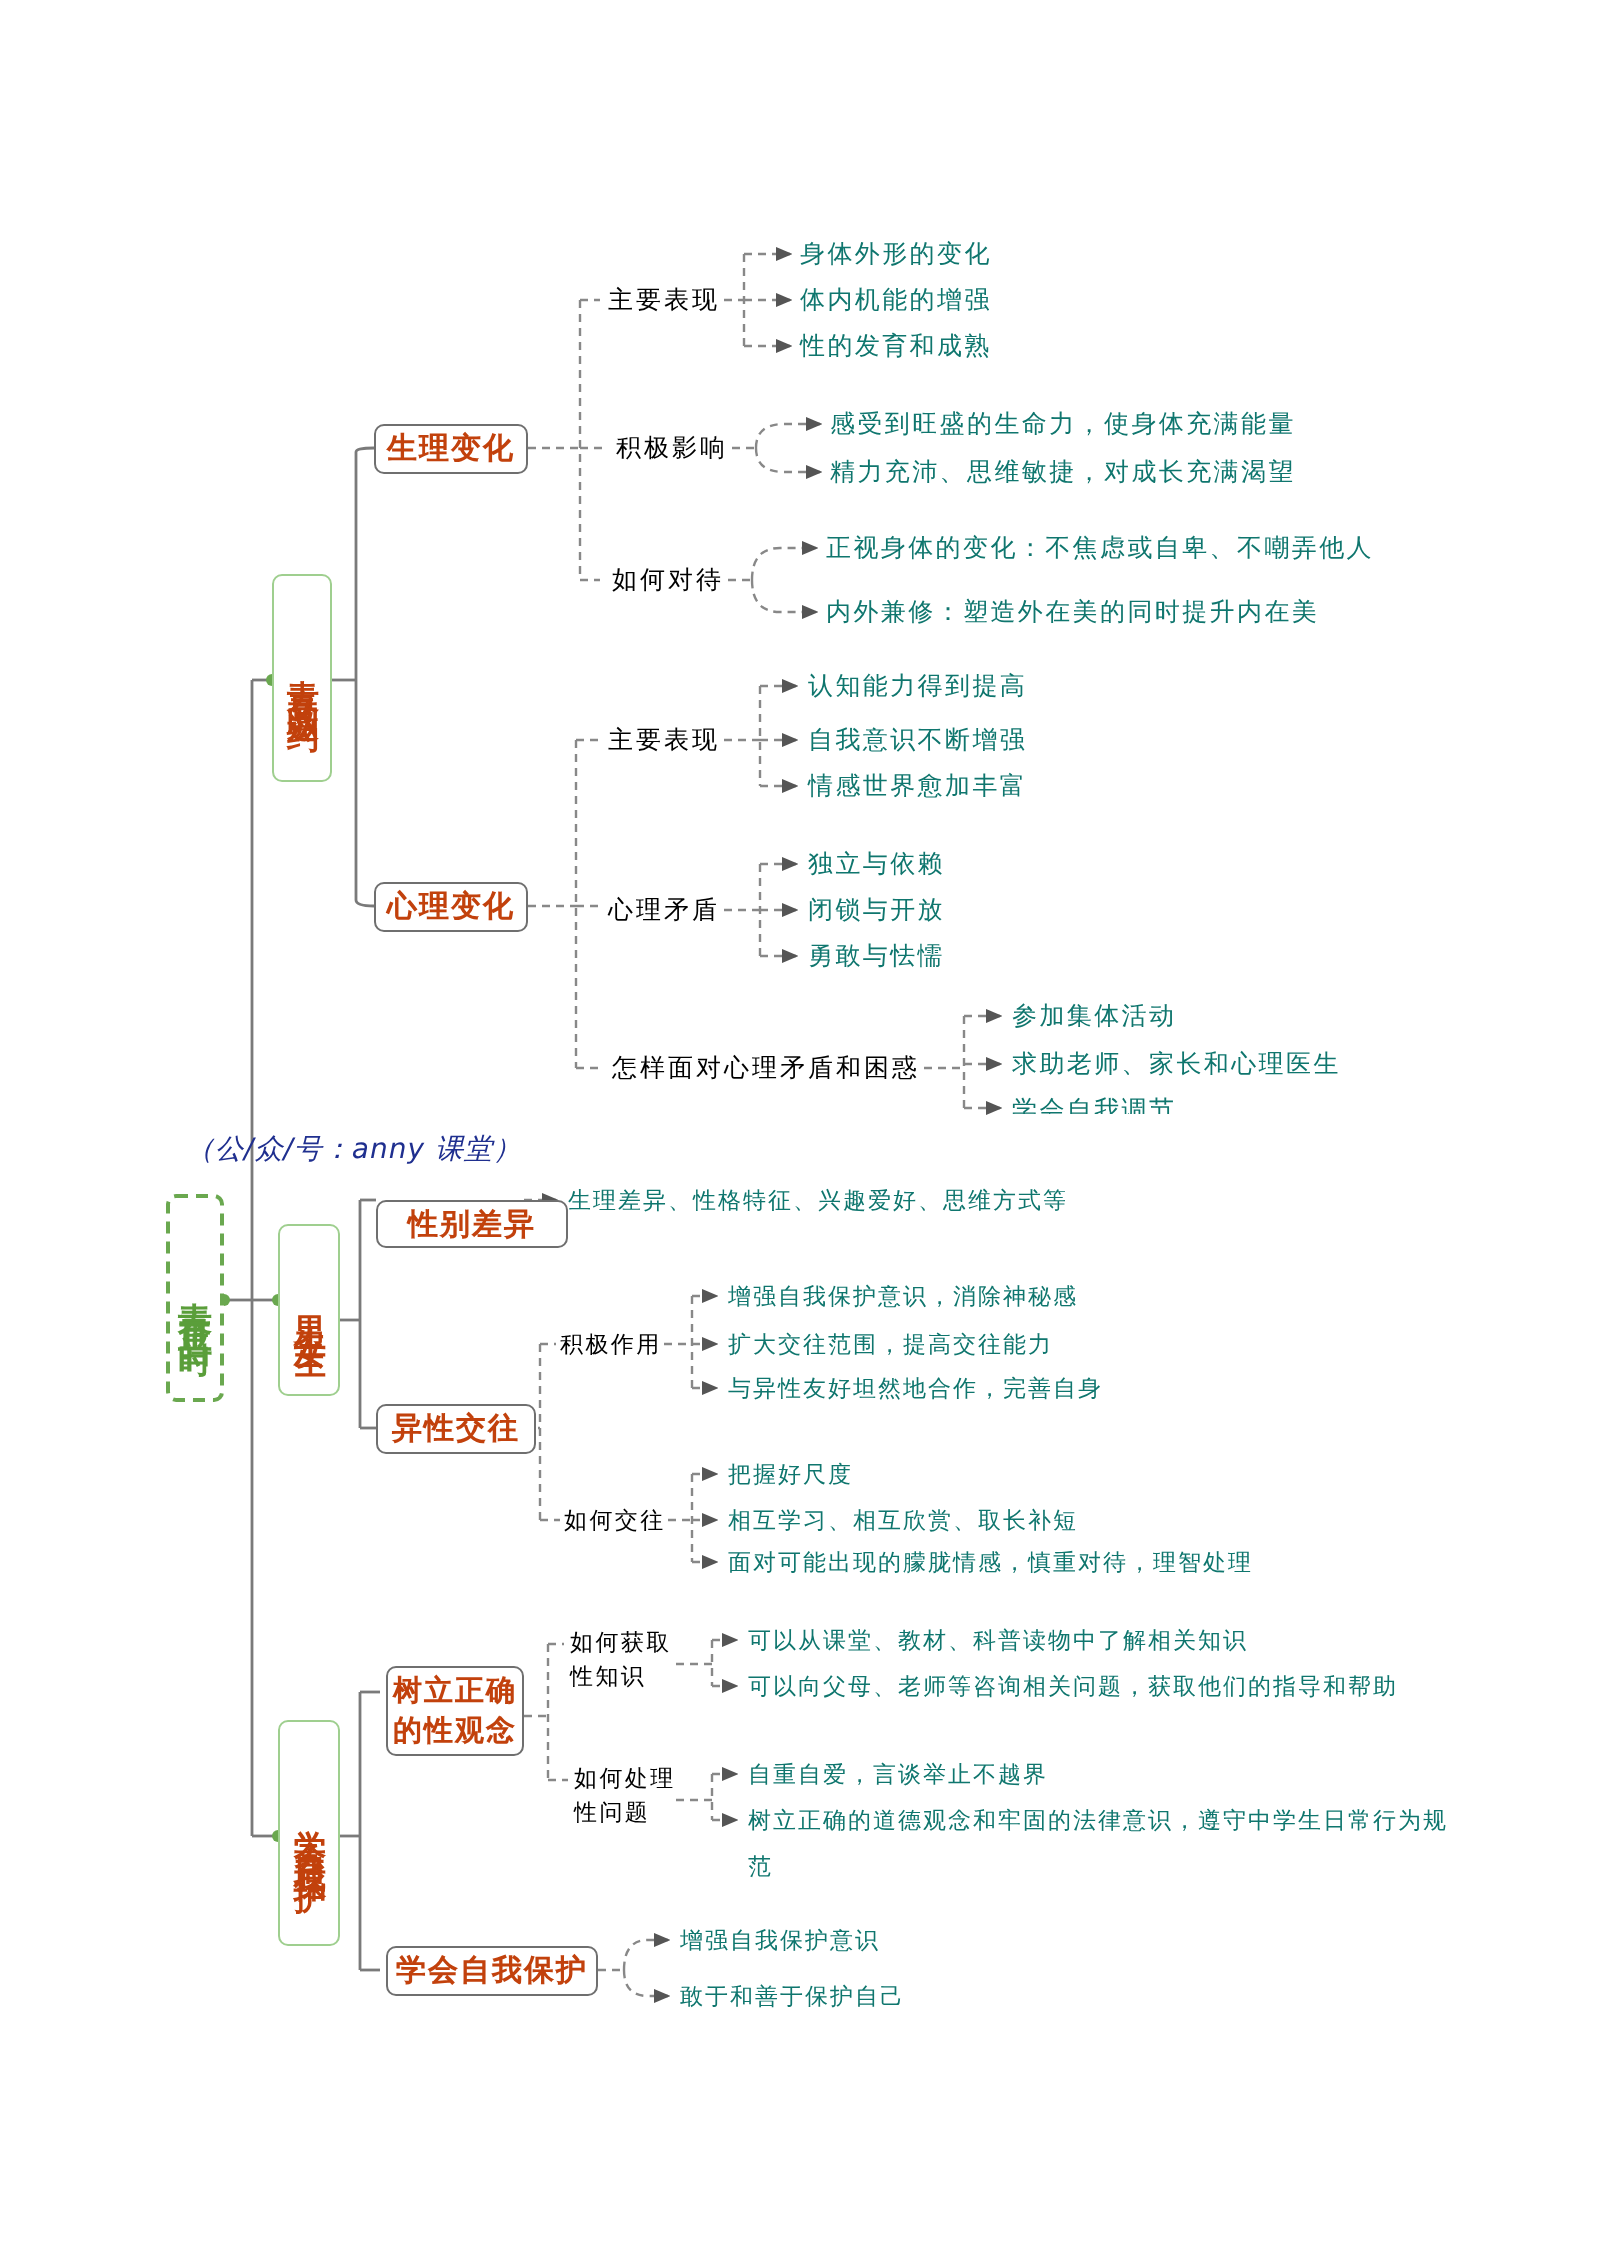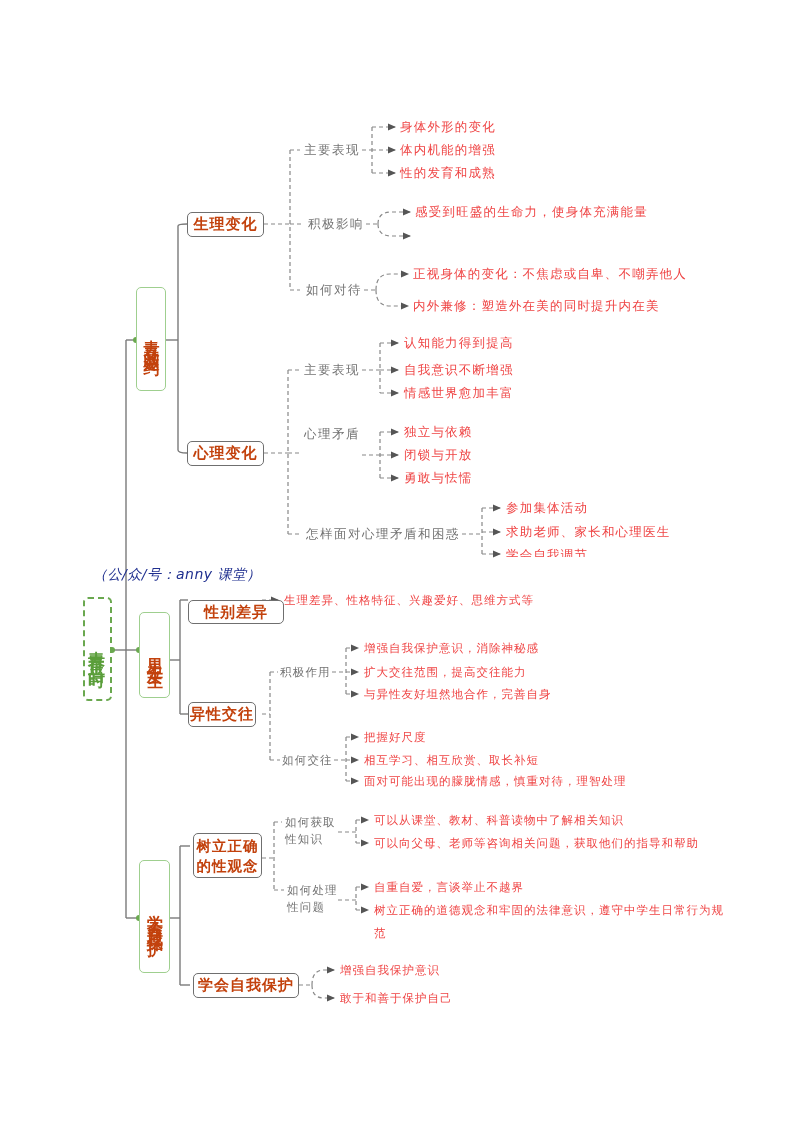--- a/index.html
+++ b/index.html
@@ -10,25 +10,25 @@
   .node { position: absolute; box-sizing: border-box; background: #fff;
           display: flex; align-items: center; justify-content: center;
           font-family: "DejaVu Sans", sans-serif; font-weight: bold; color: #c2410c; }
   .box-gray { border: 1.6px solid #6f6f6f; border-radius: 5px; font-size: 15px; letter-spacing: 1px; }
   .box-green { border: 1.6px solid #9fcf8f; border-radius: 5px; font-size: 16px;
                writing-mode: vertical-rl; text-orientation: upright; letter-spacing: 5px; }
   .box-root { border: 2px dashed #6aa84f; border-radius: 5px; font-size: 17px; color: #5a9e3a;
               writing-mode: vertical-rl; text-orientation: upright; letter-spacing: 5px; }
   .box-two { font-size: 14.5px; line-height: 20px; text-align: center; white-space: pre-line; }
   .lbl { position: absolute; font-family: Liberation Mono, monospace; font-size: 12.5px;
-         color: #737373; white-space: nowrap; letter-spacing: 1.5px; }
+         color: #000000; white-space: nowrap; letter-spacing: 1.5px; }
   .lbl-small { font-size: 11.5px; letter-spacing: 1.2px; }
   .lbl-multi { white-space: pre-line; line-height: 17px; }
   .leaf { position: absolute; font-family: "DejaVu Serif", serif; font-size: 12.5px;
-          color: #ef4444; white-space: nowrap; letter-spacing: 1.2px; }
+          color: #0f766e; white-space: nowrap; letter-spacing: 1.2px; }
   .leaf-small { font-size: 11.5px; letter-spacing: 1px; }
   .leaf-wrap { white-space: normal; width: 360px; line-height: 23px; }
   .watermark { position: absolute; font-family: "DejaVu Sans", sans-serif; font-size: 14px;
                color: #1f2f8f; white-space: nowrap; letter-spacing: 0.5px; }
   .dot { position: absolute; width: 6px; height: 6px; border-radius: 50%; background: #6aa84f; }
 </style>
 </head>
 <body>
 
 <div id="canvas">
@@ -153,38 +153,39 @@
 
   <div class="node box-root" style="left:83px;top:597px;width:29px;height:104px;">青春正当时</div>
 
   <div class="node box-green" style="left:136px;top:287px;width:30px;height:104px;">青春的邀约</div>
   <div class="node box-green" style="left:139px;top:612px;width:31px;height:86px;">男生女生</div>
   <div class="node box-green" style="left:139px;top:860px;width:31px;height:113px;">学会自我保护</div>
 
   <div class="node box-gray" style="left:187px;top:212px;width:77px;height:25px;">生理变化</div>
   <div class="node box-gray" style="left:187px;top:441px;width:77px;height:25px;text-align:right;">心理变化</div>
   <div class="node box-gray" style="left:188px;top:600px;width:96px;height:24px;">性别差异</div>
-  <div class="node box-gray" style="left:188px;top:702px;width:68px;height:25px;">异性交往</div>
+  <div class="node box-gray" style="left:188px;top:702px;width:80px;height:25px;">异性交往</div>
   <div class="node box-gray box-two" style="left:193px;top:833px;width:69px;height:45px;">树立正确
 的性观念</div>
   <div class="node box-gray" style="left:193px;top:973px;width:106px;height:25px;">学会自我保护</div>
 
   <div class="lbl" style="left:304px;top:142px;">主要表现</div>
   <div class="lbl" style="left:308px;top:216px;">积极影响</div>
   <div class="lbl" style="left:306px;top:282px;">如何对待</div>
 
   <div class="leaf" style="left:400px;top:119px;">身体外形的变化</div>
   <div class="leaf" style="left:400px;top:142px;">体内机能的增强</div>
   <div class="leaf" style="left:400px;top:165px;">性的发育和成熟</div>
   <div class="leaf" style="left:415px;top:204px;">感受到旺盛的生命力，使身体充满能量</div>
+  <div class="leaf" style="left:415px;top:228px;">精力充沛、思维敏捷，对成长充满渴望</div>
   <div class="leaf" style="left:413px;top:266px;">正视身体的变化：不焦虑或自卑、不嘲弄他人</div>
   <div class="leaf" style="left:413px;top:298px;">内外兼修：塑造外在美的同时提升内在美</div>
 
   <div class="lbl" style="left:304px;top:362px;">主要表现</div>
-  <div class="lbl" style="left:304px;top:426px;">心理矛盾</div>
+  <div class="lbl" style="left:304px;top:447px;">心理矛盾</div>
   <div class="lbl" style="left:306px;top:526px;">怎样面对心理矛盾和困惑</div>
 
   <div class="leaf" style="left:404px;top:335px;">认知能力得到提高</div>
   <div class="leaf" style="left:404px;top:362px;">自我意识不断增强</div>
   <div class="leaf" style="left:404px;top:385px;">情感世界愈加丰富</div>
   <div class="leaf" style="left:404px;top:424px;">独立与依赖</div>
   <div class="leaf" style="left:404px;top:447px;">闭锁与开放</div>
   <div class="leaf" style="left:404px;top:470px;">勇敢与怯懦</div>
   <div class="leaf" style="left:506px;top:500px;">参加集体活动</div>
   <div class="leaf" style="left:506px;top:524px;">求助老师、家长和心理医生</div>

